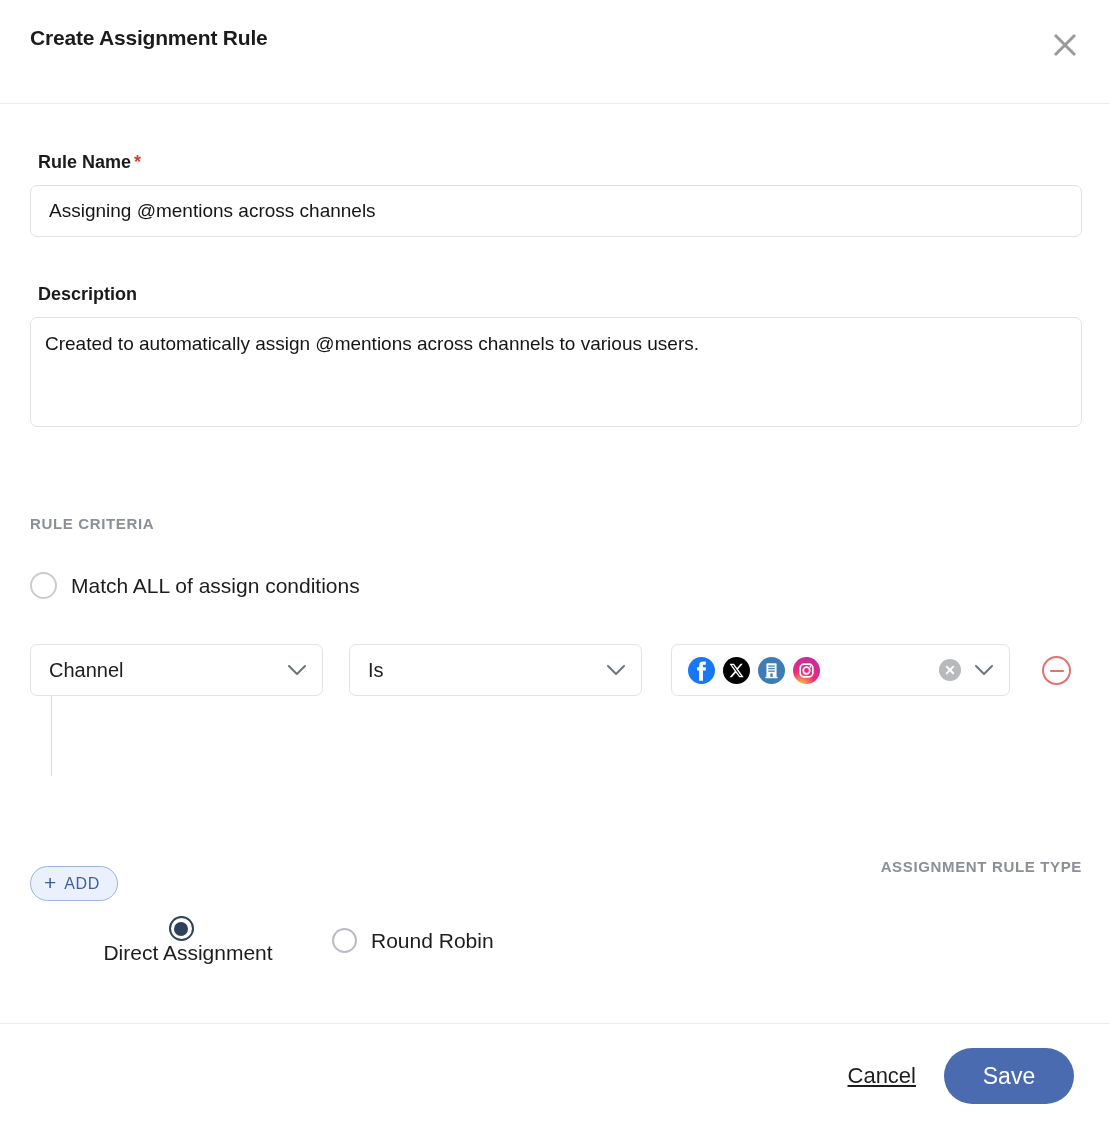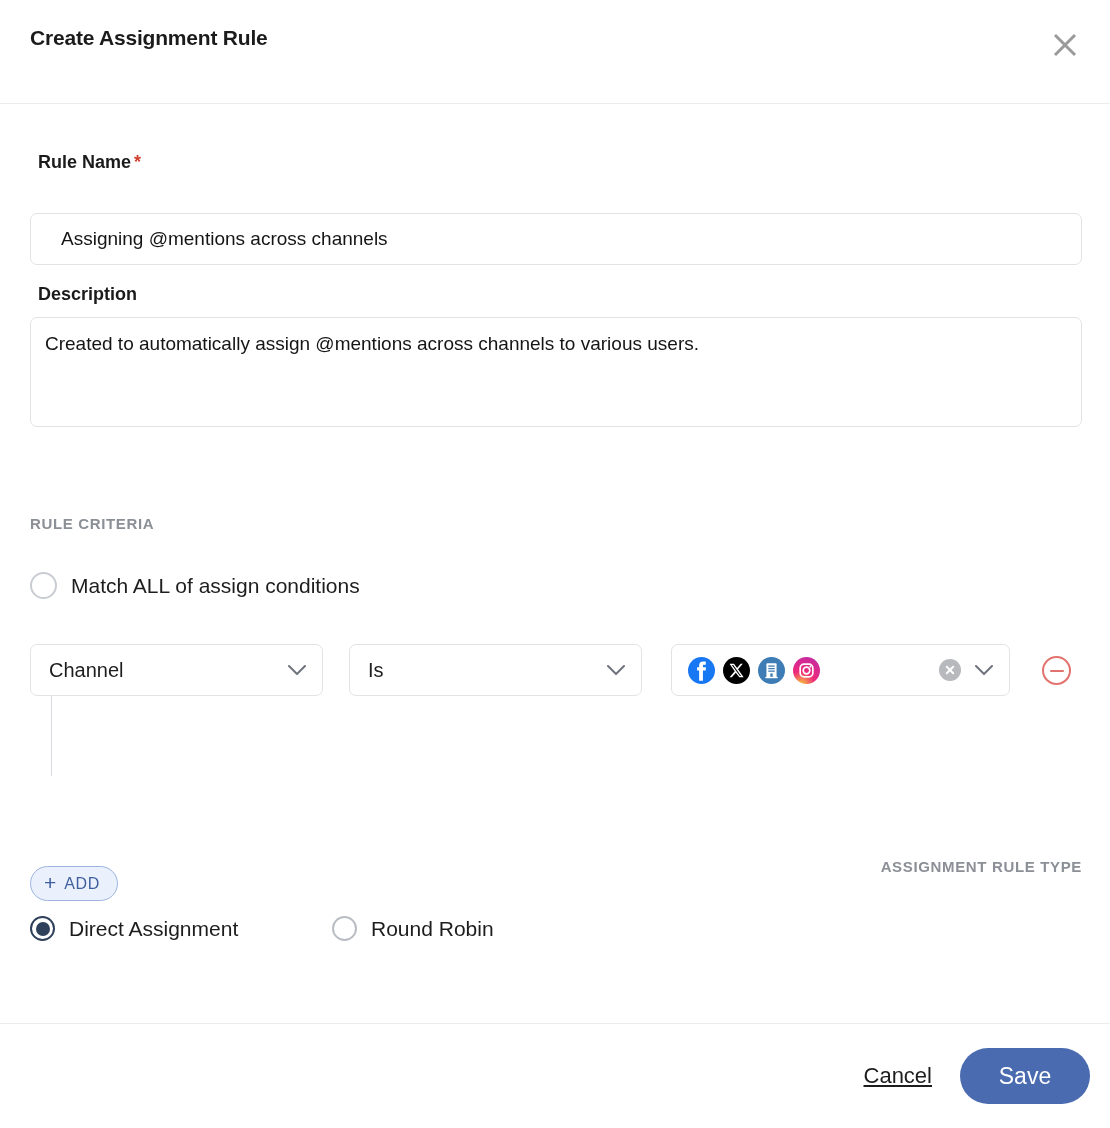--- a/index.html
+++ b/index.html
@@ -54,23 +54,22 @@
   .sec {
     position: absolute; left: 30px; width: 1052px;
   }
 
   .text-input {
     width: 1052px; height: 52px;
     border: 1px solid #e3e3e6; border-radius: 7px;
     background: #fff;
     font-family: "Liberation Sans", sans-serif;
     font-size: 19px; color: #151515;
-    padding: 0 30px;
+    padding: 0 18px;
     outline: none;
-    margin-top: 28px;
   }
   .text-area {
     width: 1052px; height: 110px;
     border: 1px solid #e3e3e6; border-radius: 7px;
     background: #fff;
     font-family: "Liberation Sans", sans-serif;
     font-size: 19px; color: #151515;
     padding: 13px 14px;
     resize: none; outline: none; line-height: 1.35;
   }
@@ -183,21 +182,21 @@
     font-size: 16px; color: #3f5f9f; letter-spacing: 0.6px; font-weight: 400;
   }
 
   
   .ftr {
     position: absolute; left: 0; bottom: 0;
     width: 1110px; height: 105px;
     background: #fff;
     border-top: 1px solid #ececec;
     display: flex; align-items: center; justify-content: flex-end;
-    padding-right: 20px; gap: 28px;
+    padding-right: 36px; gap: 28px;
   }
   .cancel-link {
     font-size: 22px; color: #1d1d1d; text-decoration: underline;
     cursor: pointer; background: none; border: none;
     font-family: "Liberation Sans", sans-serif; padding: 0;
   }
   .save-btn {
     width: 130px; height: 56px; border-radius: 28px;
     background: #4a6bb0; color: #fff; border: none;
     font-family: "Liberation Sans", sans-serif;
@@ -323,21 +322,21 @@
     <div class="connector"></div>
 
     <button class="add-btn">
       <span class="plus">+</span>
       <span class="add-lbl">ADD</span>
     </button>
 
     <div class="sec section-title" style="top:754px;text-align:right;">ASSIGNMENT RULE TYPE</div>
 
     <div class="sec radio-row" style="top:812px;">
-      <div class="radio-opt" style="width:302px;">
+      <div class="radio-opt" style="width:302px;flex-direction:column;">
         <span class="rad-ring"></span>
         <span class="radio-label">Direct Assignment</span>
       </div>
       <div class="radio-opt">
         <span class="rad-ring-empty"></span>
         <span class="radio-label">Round Robin</span>
       </div>
     </div>
 
   </div>

